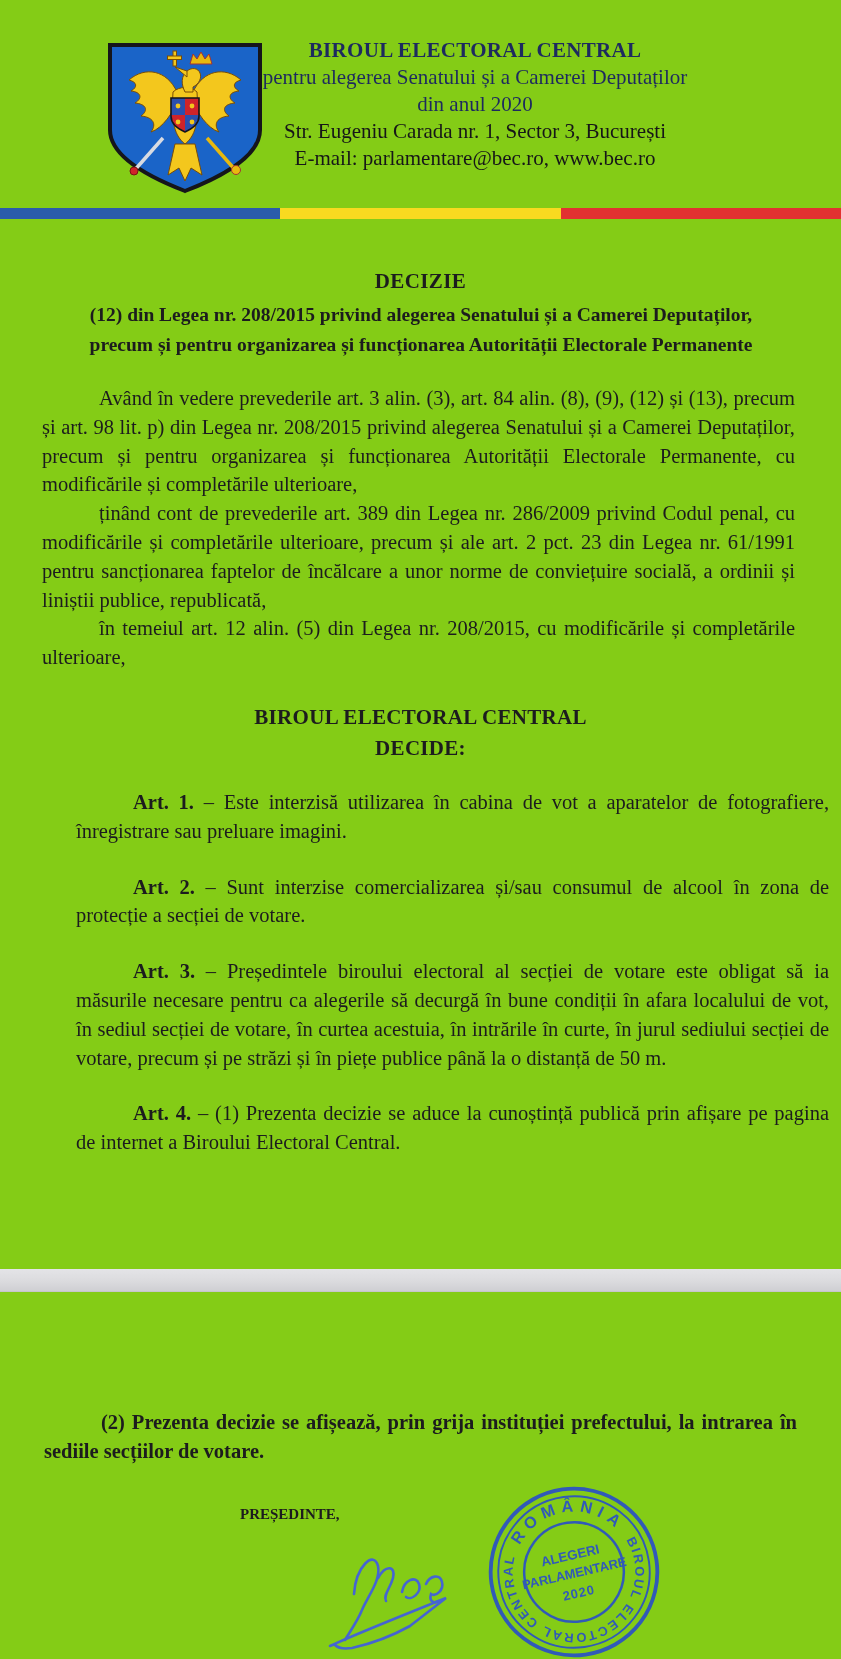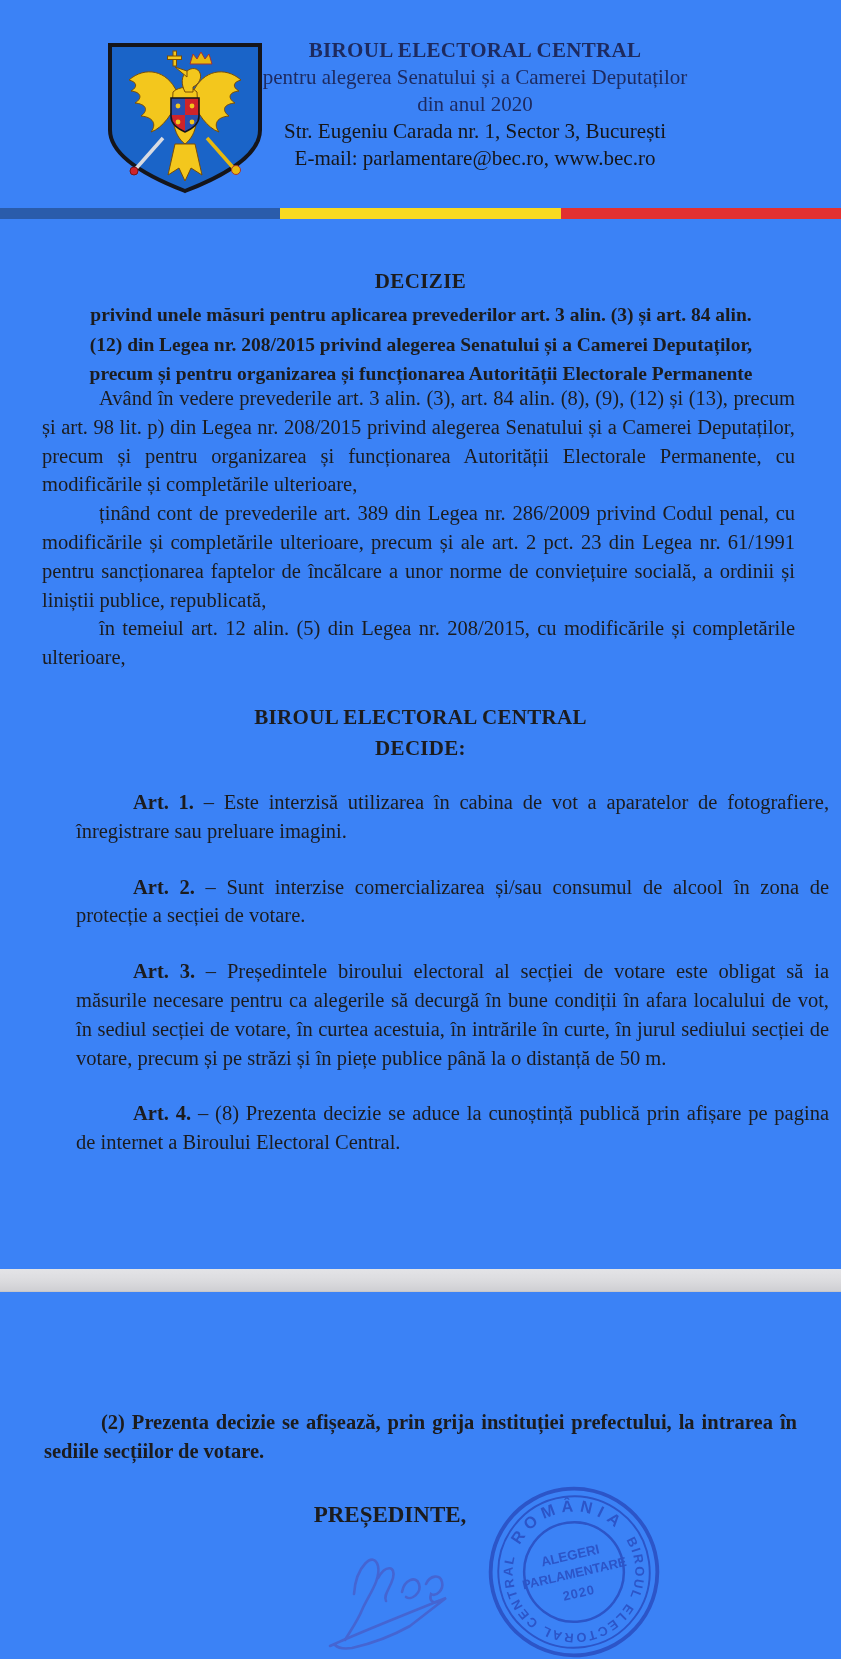--- a/index.html
+++ b/index.html
@@ -1,17 +1,17 @@
 <!DOCTYPE html>
 <html><head>
 <meta charset="utf-8">
 <style>
   html,body{margin:0;padding:0;background:#ffffff;}
   .page{
-    position:relative;width:841px;height:1659px;background:#3b82f6;
+    position:relative;width:841px;height:1659px;background:#84cc16;
     font-family:"Liberation Serif","DejaVu Serif",serif;color:#1c1c1e;overflow:hidden;
   }
   
   .emblem{position:absolute;left:105px;top:40px;width:160px;height:156px;}
   .letterhead{position:absolute;left:150px;top:37px;width:650px;text-align:center;
     font-size:21px;line-height:27px;}
   .letterhead .navy{color:#1d2a5f;}
   .letterhead .black{color:#161618;}
   .letterhead .org{font-weight:bold;letter-spacing:.3px;}
   .tricolor{position:absolute;left:0;top:208px;width:841px;height:11px;display:flex;}
@@ -31,22 +31,22 @@
   .articles p{margin:0 0 27px 0;text-indent:57px;}
   .b{font-weight:bold;}
   
   .scan-band{position:absolute;left:0;top:1269px;width:841px;height:22px;
     background:linear-gradient(180deg,#e4e4e7 0%,#dbdbde 55%,#cfcfd3 100%);
     border-bottom:1px solid #c6c6ca;}
   
   .para-2{position:absolute;left:44px;top:1408px;width:753px;
     font-size:20.5px;line-height:28.8px;text-align:justify;font-weight:bold;}
   .para-2 p{margin:0;text-indent:57px;}
-  .president{position:absolute;left:240px;top:1500px;width:300px;text-align:center;
-    font-weight:bold;font-size:23px;line-height:29px;}
+  .president{position:absolute;left:240px;top:1500px;width:300px;text-align:left;
+    font-weight:bold;font-size:15px;line-height:29px;}
   .signature-svg{position:absolute;left:318px;top:1540px;width:170px;height:118px;}
   .stamp-svg{position:absolute;left:483px;top:1481px;width:182px;height:182px;}
   .stamp-text{font-family:"Liberation Sans","DejaVu Sans",sans-serif;font-weight:bold;}
 </style>
 </head>
 <body>
 
 <div class="page">
 
   <svg class="emblem" viewBox="0 0 160 156">
@@ -91,41 +91,40 @@
   </div>
 
   <div class="tricolor">
     <div style="background: rgb(42, 92, 171);"></div>
     <div style="background: rgb(248, 218, 32);"></div>
     <div style="background: rgb(226, 49, 49);"></div>
   </div>
 
   <div class="doc-title">DECIZIE</div>
   <div class="doc-subtitle">
-    <div>privind unele măsuri pentru aplicarea prevederilor art. 3 alin. (3) și art. 84 alin.</div>
     <div>(12) din Legea nr. 208/2015 privind alegerea Senatului și a Camerei Deputaților,</div>
     <div>precum și pentru organizarea și funcționarea Autorității Electorale Permanente</div>
   </div>
 
   <div class="preamble">
     <p>Având în vedere prevederile art. 3 alin. (3), art. 84 alin. (8), (9), (12) și (13), precum și art. 98 lit. p) din Legea nr. 208/2015 privind alegerea Senatului și a Camerei Deputaților, precum și pentru organizarea și funcționarea Autorității Electorale Permanente, cu modificările și completările ulterioare,</p>
     <p>ținând cont de prevederile art. 389 din Legea nr. 286/2009 privind Codul penal, cu modificările și completările ulterioare, precum și ale art. 2 pct. 23 din Legea nr. 61/1991 pentru sancționarea faptelor de încălcare a unor norme de conviețuire socială, a ordinii și liniștii publice, republicată,</p>
     <p>în temeiul art. 12 alin. (5) din Legea nr. 208/2015, cu modificările și completările ulterioare,</p>
   </div>
 
   <div class="decide-heading">
     <div>BIROUL ELECTORAL CENTRAL</div>
     <div>DECIDE:</div>
   </div>
 
   <div class="articles">
     <p><span class="b">Art. 1.</span> <span>– Este interzisă utilizarea în cabina de vot a aparatelor de fotografiere, înregistrare sau preluare imagini.</span></p>
     <p><span class="b">Art. 2.</span> <span>– Sunt interzise comercializarea și/sau consumul de alcool în zona de protecție a secției de votare.</span></p>
     <p><span class="b">Art. 3.</span> <span>– Președintele biroului electoral al secției de votare este obligat să ia măsurile necesare pentru ca alegerile să decurgă în bune condiții în afara localului de vot, în sediul secției de votare, în curtea acestuia, în intrările în curte, în jurul sediului secției de votare, precum și pe străzi și în piețe publice până la o distanță de 50 m.</span></p>
-    <p><span class="b">Art. 4.</span> <span>– (8) Prezenta decizie se aduce la cunoștință publică prin afișare pe pagina de internet a Biroului Electoral Central.</span></p>
+    <p><span class="b">Art. 4.</span> <span>– (1) Prezenta decizie se aduce la cunoștință publică prin afișare pe pagina de internet a Biroului Electoral Central.</span></p>
   </div>
 
   <div class="scan-band"></div>
 
   <div class="para-2">
     <p>(2) Prezenta decizie se afișează, prin grija instituției prefectului, la intrarea în sediile secțiilor de votare.</p>
   </div>
 
   <div class="president">
     <div>PREȘEDINTE,</div>

